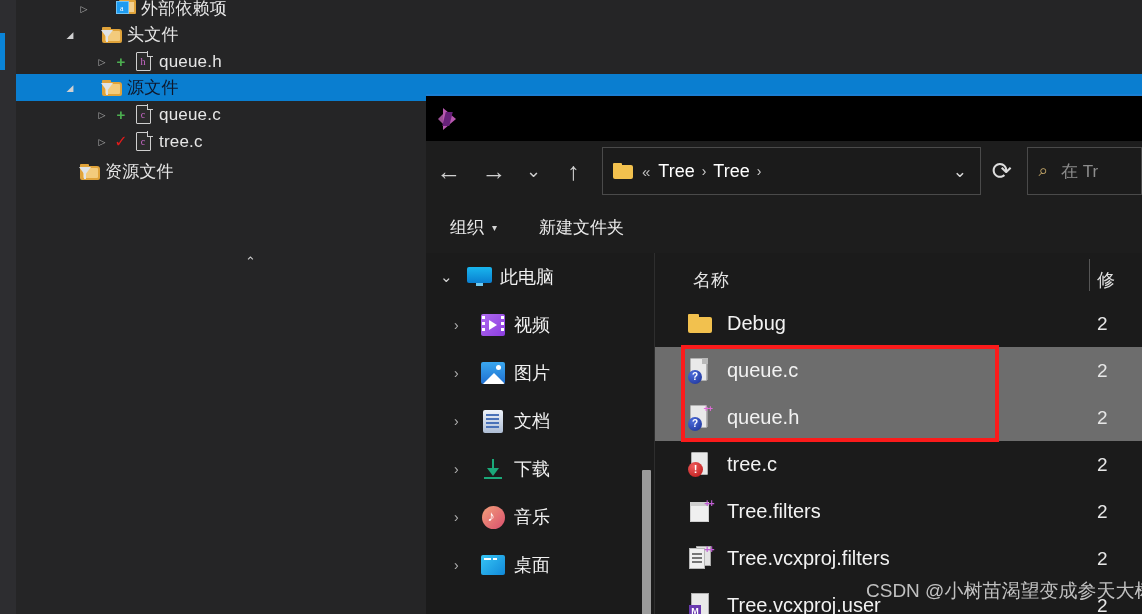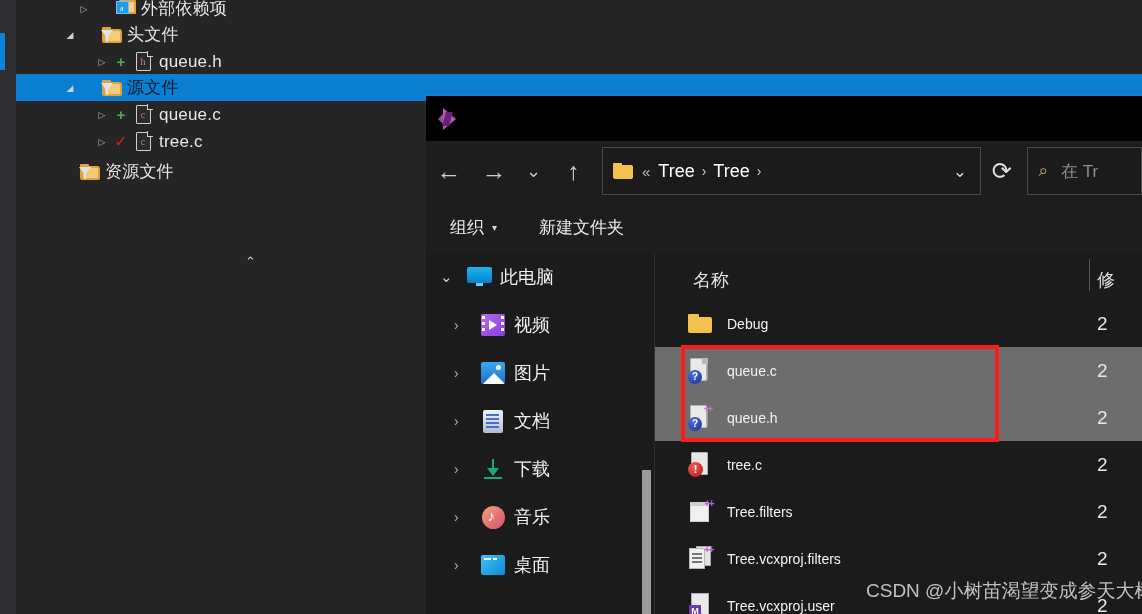--- a/index.html
+++ b/index.html
@@ -115,21 +115,21 @@
   .filepane { position:relative; width:487px; height:363px; background:#1b1b1b; overflow:hidden; }
   .fp-sortmark { position:absolute; left:245px; top:254px; color:#c7c7c7; font-size:13px; }
   .fp-head { position:relative; height:47px; display:flex; align-items:flex-end; padding-bottom:8px; }
   .fp-head .c-name { padding-left:38px; color:#e2e2e2; font-size:18px; }
   .fp-head .c-date { position:absolute; left:442px; bottom:8px; color:#e2e2e2; font-size:18px; overflow:hidden; width:18px; white-space:nowrap; }
   .fp-head .divider { position:absolute; left:434px; top:6px; width:1px; height:32px; background:#565656; }
 
   .frow { position:relative; height:47px; display:flex; align-items:center; padding-left:32px; }
   .frow.selected { background:#6d6d6d; }
   .frow .fico { width:26px; height:26px; flex:0 0 26px; margin-right:14px; display:flex; align-items:center; justify-content:center; }
-  .frow .fname { color:#f2f2f2; font-size:14px; white-space:nowrap; }
+  .frow .fname { color:#f2f2f2; font-size:20px; white-space:nowrap; }
   .frow .fdate { position:absolute; left:442px; color:#e6e6e6; font-size:19px; white-space:nowrap; }
 
   .ic-folder { position:relative; width:24px; height:19px; }
   .ic-folder .fb { position:absolute; left:0; top:3px; width:24px; height:16px; background:#f2c14e; border-radius:0 2px 2px 2px; }
   .ic-folder .ft { position:absolute; left:0; top:0; width:11px; height:4px; background:#f2c14e; border-radius:1px 1px 0 0; }
 
   .ic-unk { position:relative; width:24px; height:26px; }
   .ic-unk .pg { position:absolute; left:2px; top:0; width:17px; height:23px; background:#e9e9e9; border:1px solid #b3b3b3; border-radius:1px; }
   .ic-unk .fold { position:absolute; right:4px; top:0; width:6px; height:6px; background:#b9b9b9; }
   .ic-unk .q { position:absolute; left:0px; bottom:0px; width:14px; height:14px; border-radius:50%; background:radial-gradient(circle at 35% 30%,#4d6ddb,#1a2f93); color:#fff; font-size:10px; font-weight:bold; text-align:center; line-height:14px; }

